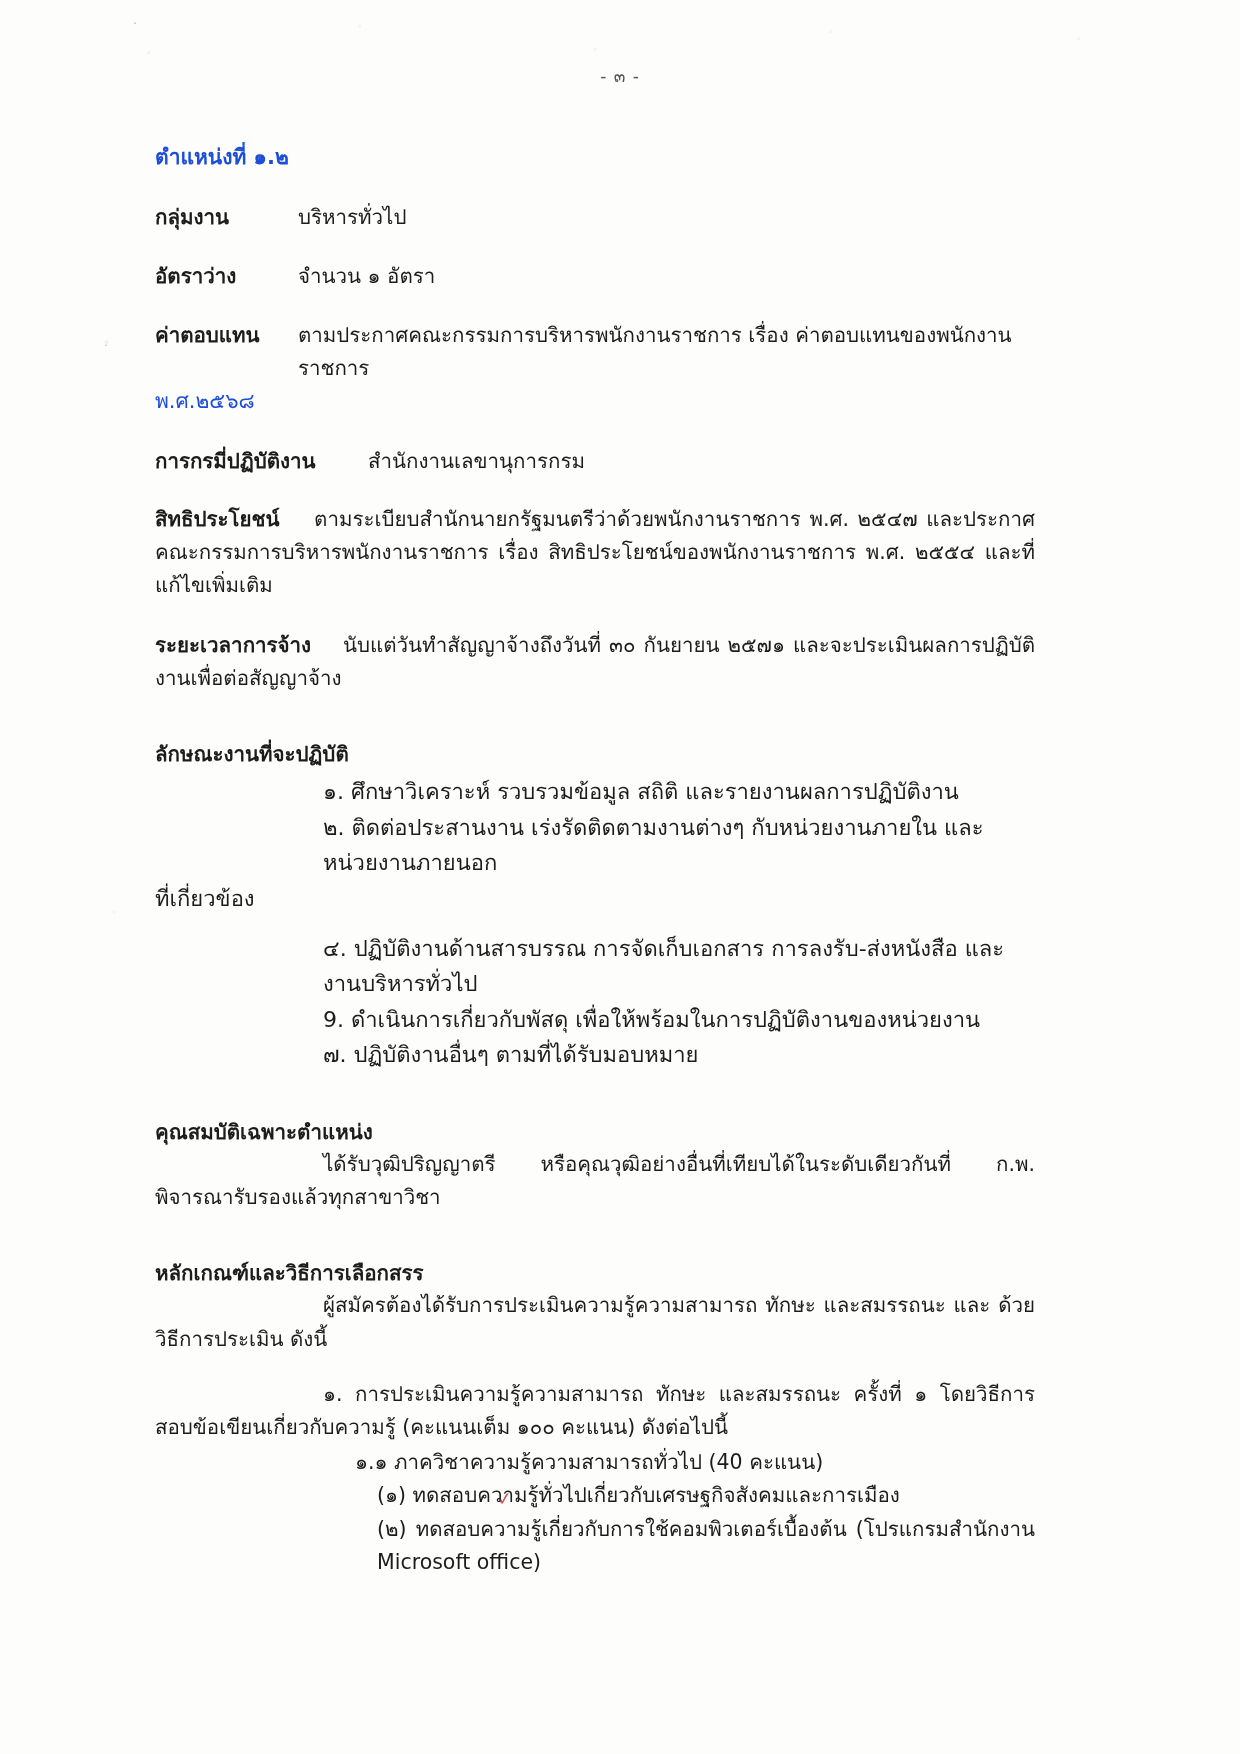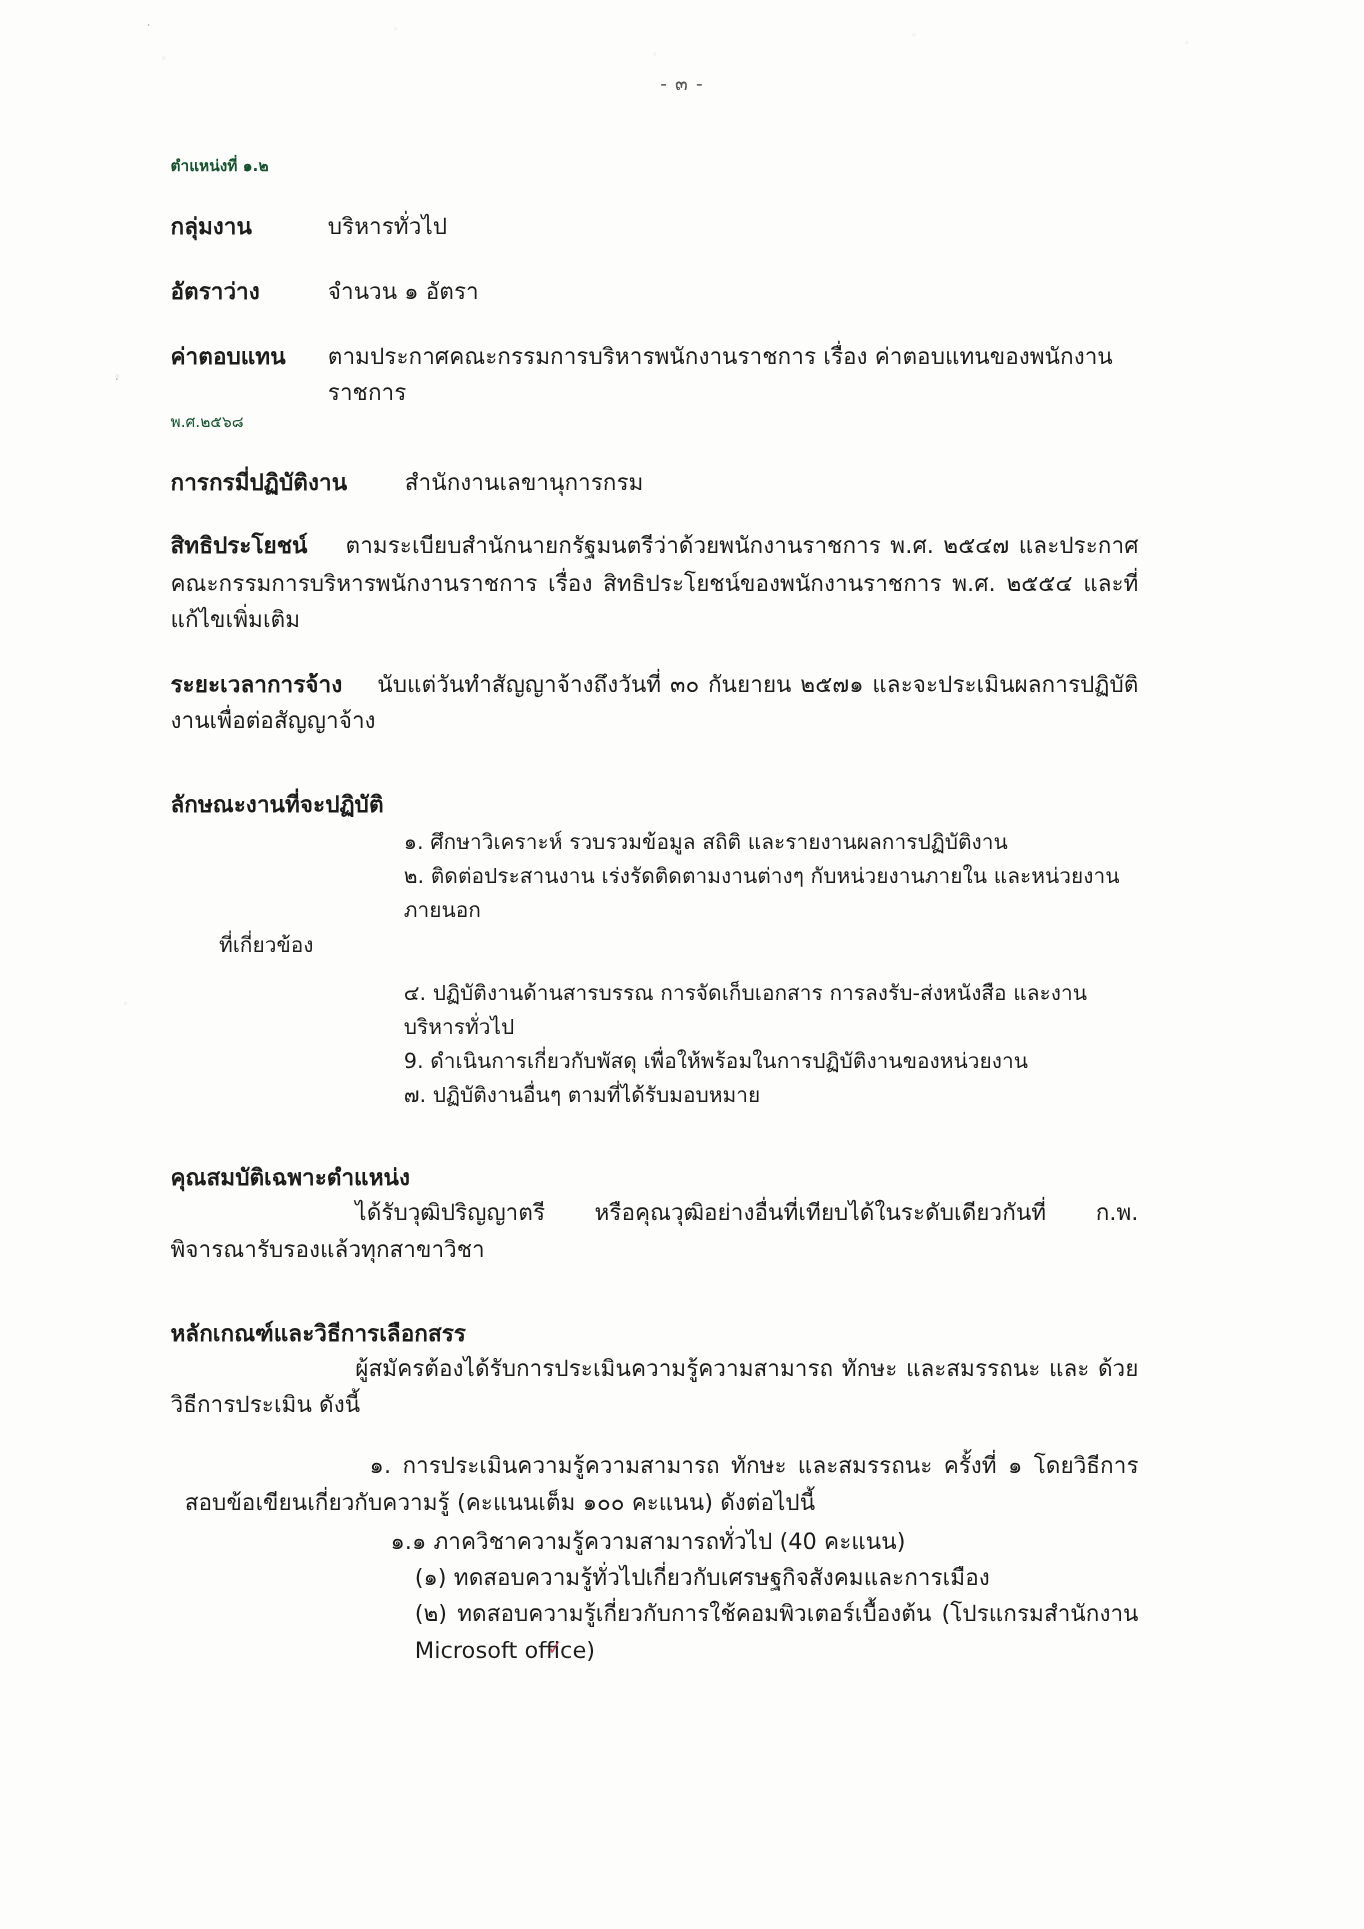--- a/index.html
+++ b/index.html
@@ -42,23 +42,23 @@
     position: absolute;
     top: 62px;
     left: 0;
     width: 1240px;
     text-align: center;
     font-size: 17px;
     color: #555;
     letter-spacing: 1px;
   }
   .line {
-    font-size: 14px;
+    font-size: 21px;
     line-height: 1.62;
-    color: #14532d;
+    color: #1d4ed8;
   }
   .bold { font-weight: bold; }
   .row {
     display: flex;
     align-items: baseline;
   }
   .label {
     font-weight: bold;
     font-size: 20.5px;
     white-space: nowrap;
@@ -78,25 +78,24 @@
     font-weight: bold;
     font-size: 20.5px;
     margin-top: 42px;
   }
   ul.items {
     list-style: none;
     margin: 4px 0 0 0;
     padding: 0;
   }
   ul.items > li {
-    font-size: 19px;
+    font-size: 22px;
     line-height: 1.62;
     padding-left: 168px;
     text-indent: 0;
-    margin-left: 44px;
   }
   ul.items > li.wrap-out {
     padding-left: 0;
   }
   .indent-2 { padding-left: 200px; }
   .indent-3 { padding-left: 222px; }
   .first-indent {
     text-indent: 168px;
   }
   .ann-red {
@@ -175,21 +174,21 @@
       <li>9. ดำเนินการเกี่ยวกับพัสดุ เพื่อให้พร้อมในการปฏิบัติงานของหน่วยงาน</li>
       <li>๗. ปฏิบัติงานอื่นๆ ตามที่ได้รับมอบหมาย</li>
     </ul>
 
     <div class="heading">คุณสมบัติเฉพาะตำแหน่ง</div>
     <div class="para first-indent">ได้รับวุฒิปริญญาตรี หรือคุณวุฒิอย่างอื่นที่เทียบได้ในระดับเดียวกันที่ ก.พ. พิจารณารับรองแล้วทุกสาขาวิชา</div>
 
     <div class="heading">หลักเกณฑ์และวิธีการเลือกสรร</div>
     <div class="para first-indent">ผู้สมัครต้องได้รับการประเมินความรู้ความสามารถ ทักษะ และสมรรถนะ และ ด้วยวิธีการประเมิน ดังนี้</div>
 
-    <div class="para first-indent" style="margin-top:22px;margin-left:13px;">๑. การประเมินความรู้ความสามารถ ทักษะ และสมรรถนะ ครั้งที่ ๑ โดยวิธีการสอบข้อเขียนเกี่ยวกับความรู้ (คะแนนเต็ม ๑๐๐ คะแนน) ดังต่อไปนี้</div>
+    <div class="para first-indent" style="margin-top:22px;">๑. การประเมินความรู้ความสามารถ ทักษะ และสมรรถนะ ครั้งที่ ๑ โดยวิธีการสอบข้อเขียนเกี่ยวกับความรู้ (คะแนนเต็ม ๑๐๐ คะแนน) ดังต่อไปนี้</div>
 
     <div class="para indent-2" style="margin-top:2px;">๑.๑ ภาควิชาความรู้ความสามารถทั่วไป (40 คะแนน)</div>
 
     <div class="para indent-3">(๑) ทดสอบความรู้ทั่วไปเกี่ยวกับเศรษฐกิจสังคมและการเมือง</div>
     <div class="para" style="padding-left:222px; text-indent:0;">
       <span>(๒) ทดสอบความรู้เกี่ยวกับการใช้คอมพิวเตอร์เบื้องต้น (โปรแกรมสำนักงาน Microsoft office)</span>
     </div>
 
   </div>
 

